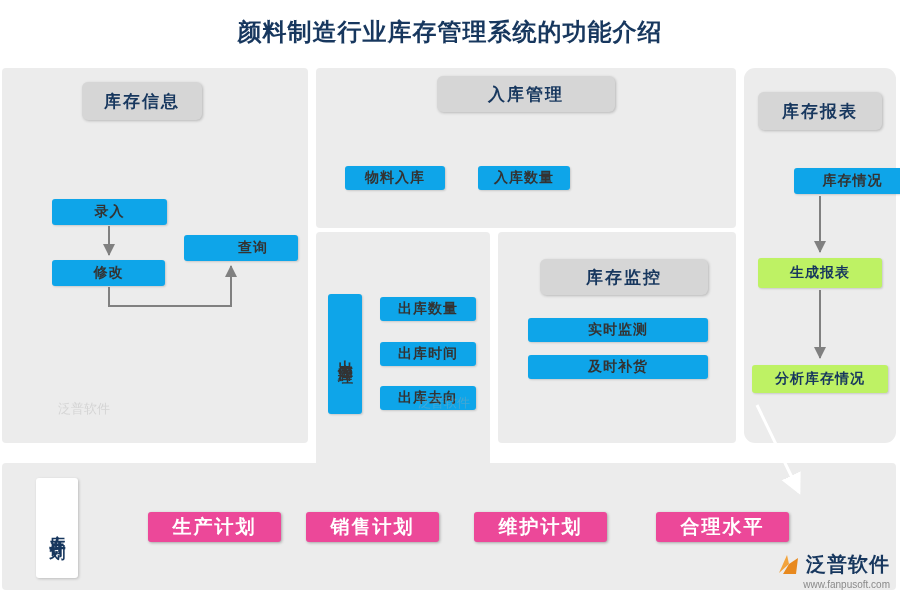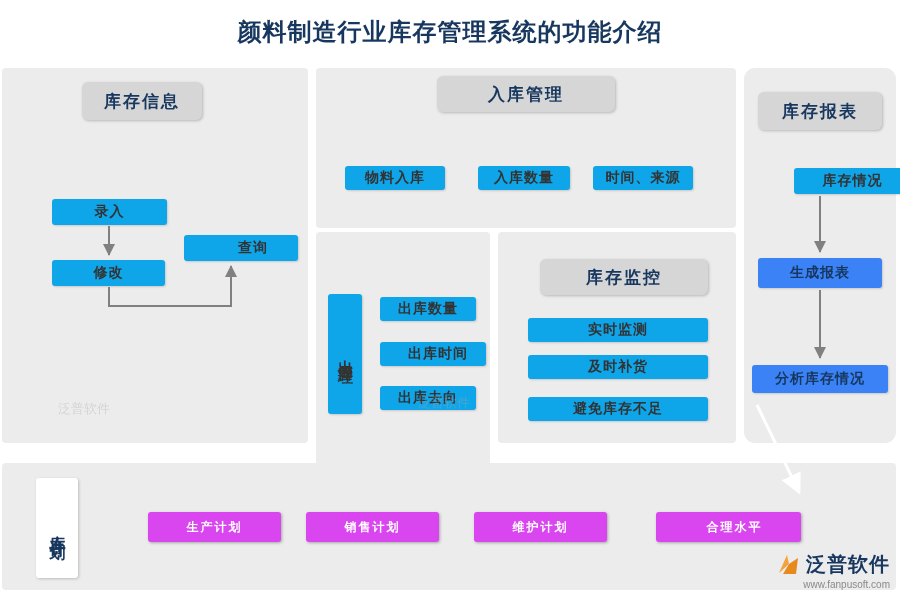--- a/index.html
+++ b/index.html
@@ -23,28 +23,28 @@
     box-shadow:1px 1px 3px rgba(0,0,0,.22);
   }
   .item-btn{
     position:absolute;display:flex;align-items:center;justify-content:center;
     background:#0ea5e9;border-radius:3px;
     color:#333333;font-weight:bold;font-size:14px;letter-spacing:1px;
     box-shadow:1px 1px 2px rgba(0,0,0,.15);
   }
   .blue-btn{
     position:absolute;display:flex;align-items:center;justify-content:center;
-    background:#3b82f6;border-radius:3px;
+    background:#bef264;border-radius:3px;
     color:#17375e;font-weight:bold;font-size:14px;letter-spacing:1px;
     box-shadow:1px 1px 2px rgba(0,0,0,.15);
   }
   .dark-btn{
     position:absolute;display:flex;align-items:center;justify-content:center;
-    background:#d946ef;border-radius:3px;
-    color:#ffffff;font-weight:bold;font-size:12px;letter-spacing:2px;
+    background:#ec4899;border-radius:3px;
+    color:#ffffff;font-weight:bold;font-size:19px;letter-spacing:2px;
     box-shadow:1px 1px 3px rgba(0,0,0,.3);
   }
   .vert{
     writing-mode:vertical-rl;text-orientation:upright;
     letter-spacing:3px;
   }
   .white-box{
     position:absolute;display:flex;align-items:center;justify-content:center;
     background:#ffffff;border-radius:3px;
     color:#17375e;font-weight:bold;font-size:16px;
@@ -75,50 +75,48 @@
   <div class="hdr-btn" style="left:80px;top:14px;width:120px;height:38px;">库存信息</div>
   <div class="item-btn" style="left:50px;top:131px;width:115px;height:26px;">录入</div>
   <div class="item-btn" style="left:50px;top:192px;width:113px;height:26px;">修改</div>
   <div class="item-btn" style="left:182px;top:167px;width:90px;height:26px;padding-left:24px;">查询</div>
 </div>
 
 <div class="panel" style="left:316px;top:68px;width:420px;height:160px;">
   <div class="hdr-btn" style="left:121px;top:8px;width:178px;height:36px;">入库管理</div>
   <div class="item-btn" style="left:29px;top:98px;width:100px;height:24px;">物料入库</div>
   <div class="item-btn" style="left:162px;top:98px;width:92px;height:24px;">入库数量</div>
-  <div class="item-btn" style="left:277px;top:98px;width:100px;height:24px;">时间、来源</div>
 </div>
 
 <div class="panel" style="left:316px;top:232px;width:174px;height:256px;text-align:right;">
   <div class="item-btn vert" style="left:12px;top:62px;width:34px;height:120px;font-size:15px;">出库管理</div>
   <div class="item-btn" style="left:64px;top:65px;width:96px;height:24px;">出库数量</div>
-  <div class="item-btn" style="left:64px;top:110px;width:96px;height:24px;padding-left:10px;">出库时间</div>
+  <div class="item-btn" style="left:64px;top:110px;width:96px;height:24px;">出库时间</div>
   <div class="item-btn" style="left:64px;top:154px;width:96px;height:24px;">出库去向</div>
 </div>
 
 <div class="panel" style="left:498px;top:232px;width:238px;height:211px;">
   <div class="hdr-btn" style="left:42px;top:27px;width:168px;height:36px;">库存监控</div>
   <div class="item-btn" style="left:30px;top:86px;width:180px;height:24px;">实时监测</div>
   <div class="item-btn" style="left:30px;top:123px;width:180px;height:24px;">及时补货</div>
-  <div class="item-btn" style="left:30px;top:165px;width:180px;height:24px;">避免库存不足</div>
 </div>
 
 <div class="panel" style="left:744px;top:68px;width:152px;height:375px;border-radius:11px;">
   <div class="hdr-btn" style="left:14px;top:24px;width:124px;height:38px;">库存报表</div>
   <div class="item-btn" style="left:18px;top:100px;width:117px;height:26px;margin-left:32px;">库存情况</div>
   <div class="blue-btn" style="left:14px;top:190px;width:124px;height:30px;">生成报表</div>
   <div class="blue-btn" style="left:8px;top:297px;width:136px;height:28px;">分析库存情况</div>
 </div>
 
 <div class="panel" style="left:2px;top:463px;width:894px;height:127px;">
   <div class="white-box vert" style="left:34px;top:15px;width:42px;height:100px;">库存计划</div>
   <div class="dark-btn" style="left:146px;top:49px;width:133px;height:30px;">生产计划</div>
   <div class="dark-btn" style="left:472px;top:49px;width:133px;height:30px;">维护计划</div>
   <div class="dark-btn" style="left:304px;top:49px;width:133px;height:30px;">销售计划</div>
-  <div class="dark-btn" style="left:654px;top:49px;width:133px;height:30px;padding-left:12px;">合理水平</div>
+  <div class="dark-btn" style="left:654px;top:49px;width:133px;height:30px;">合理水平</div>
 </div>
 
 <div class="watermark" style="left:418px;top:394px;">泛普软件</div>
 <div class="watermark" style="left:58px;top:400px;">泛普软件</div>
 
 <svg class="overlay" viewBox="0 0 900 600">
   <defs>
     <marker id="ah-gray" markerWidth="8" markerHeight="8" refX="5.5" refY="3" orient="auto">
       <path d="M0,0 L6,3 L0,6 Z" fill="#808080"></path>
     </marker>

